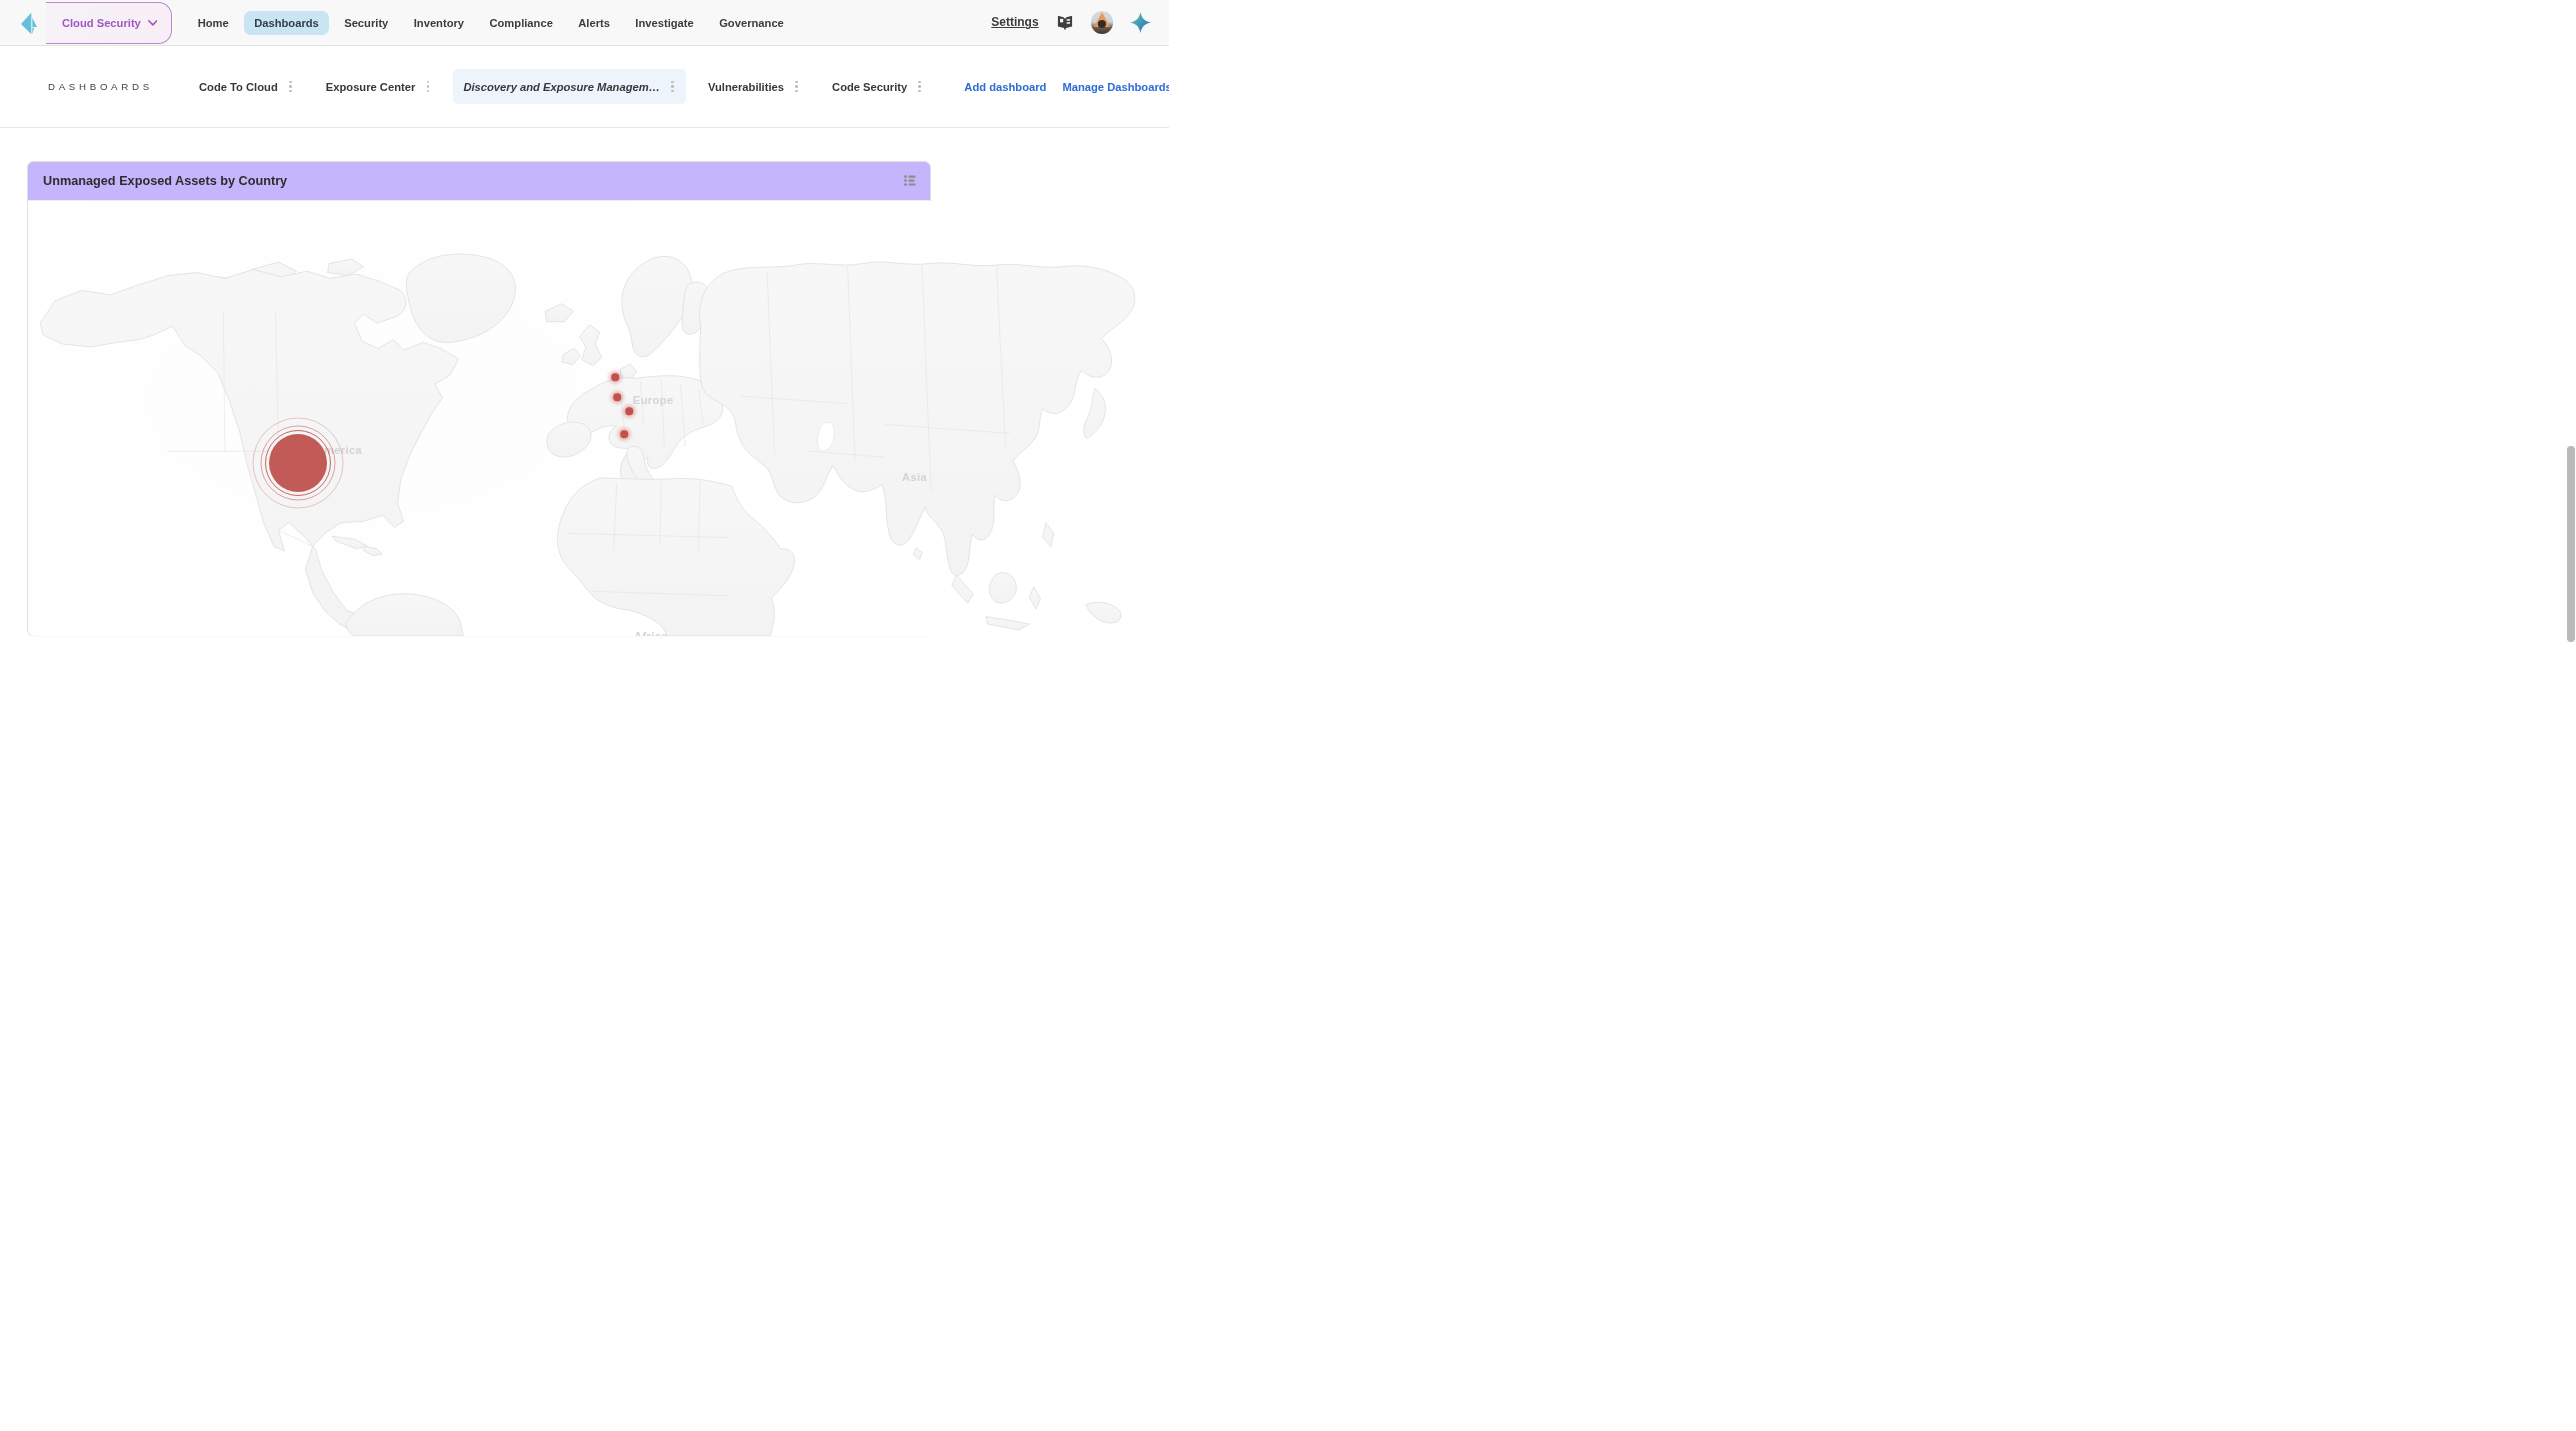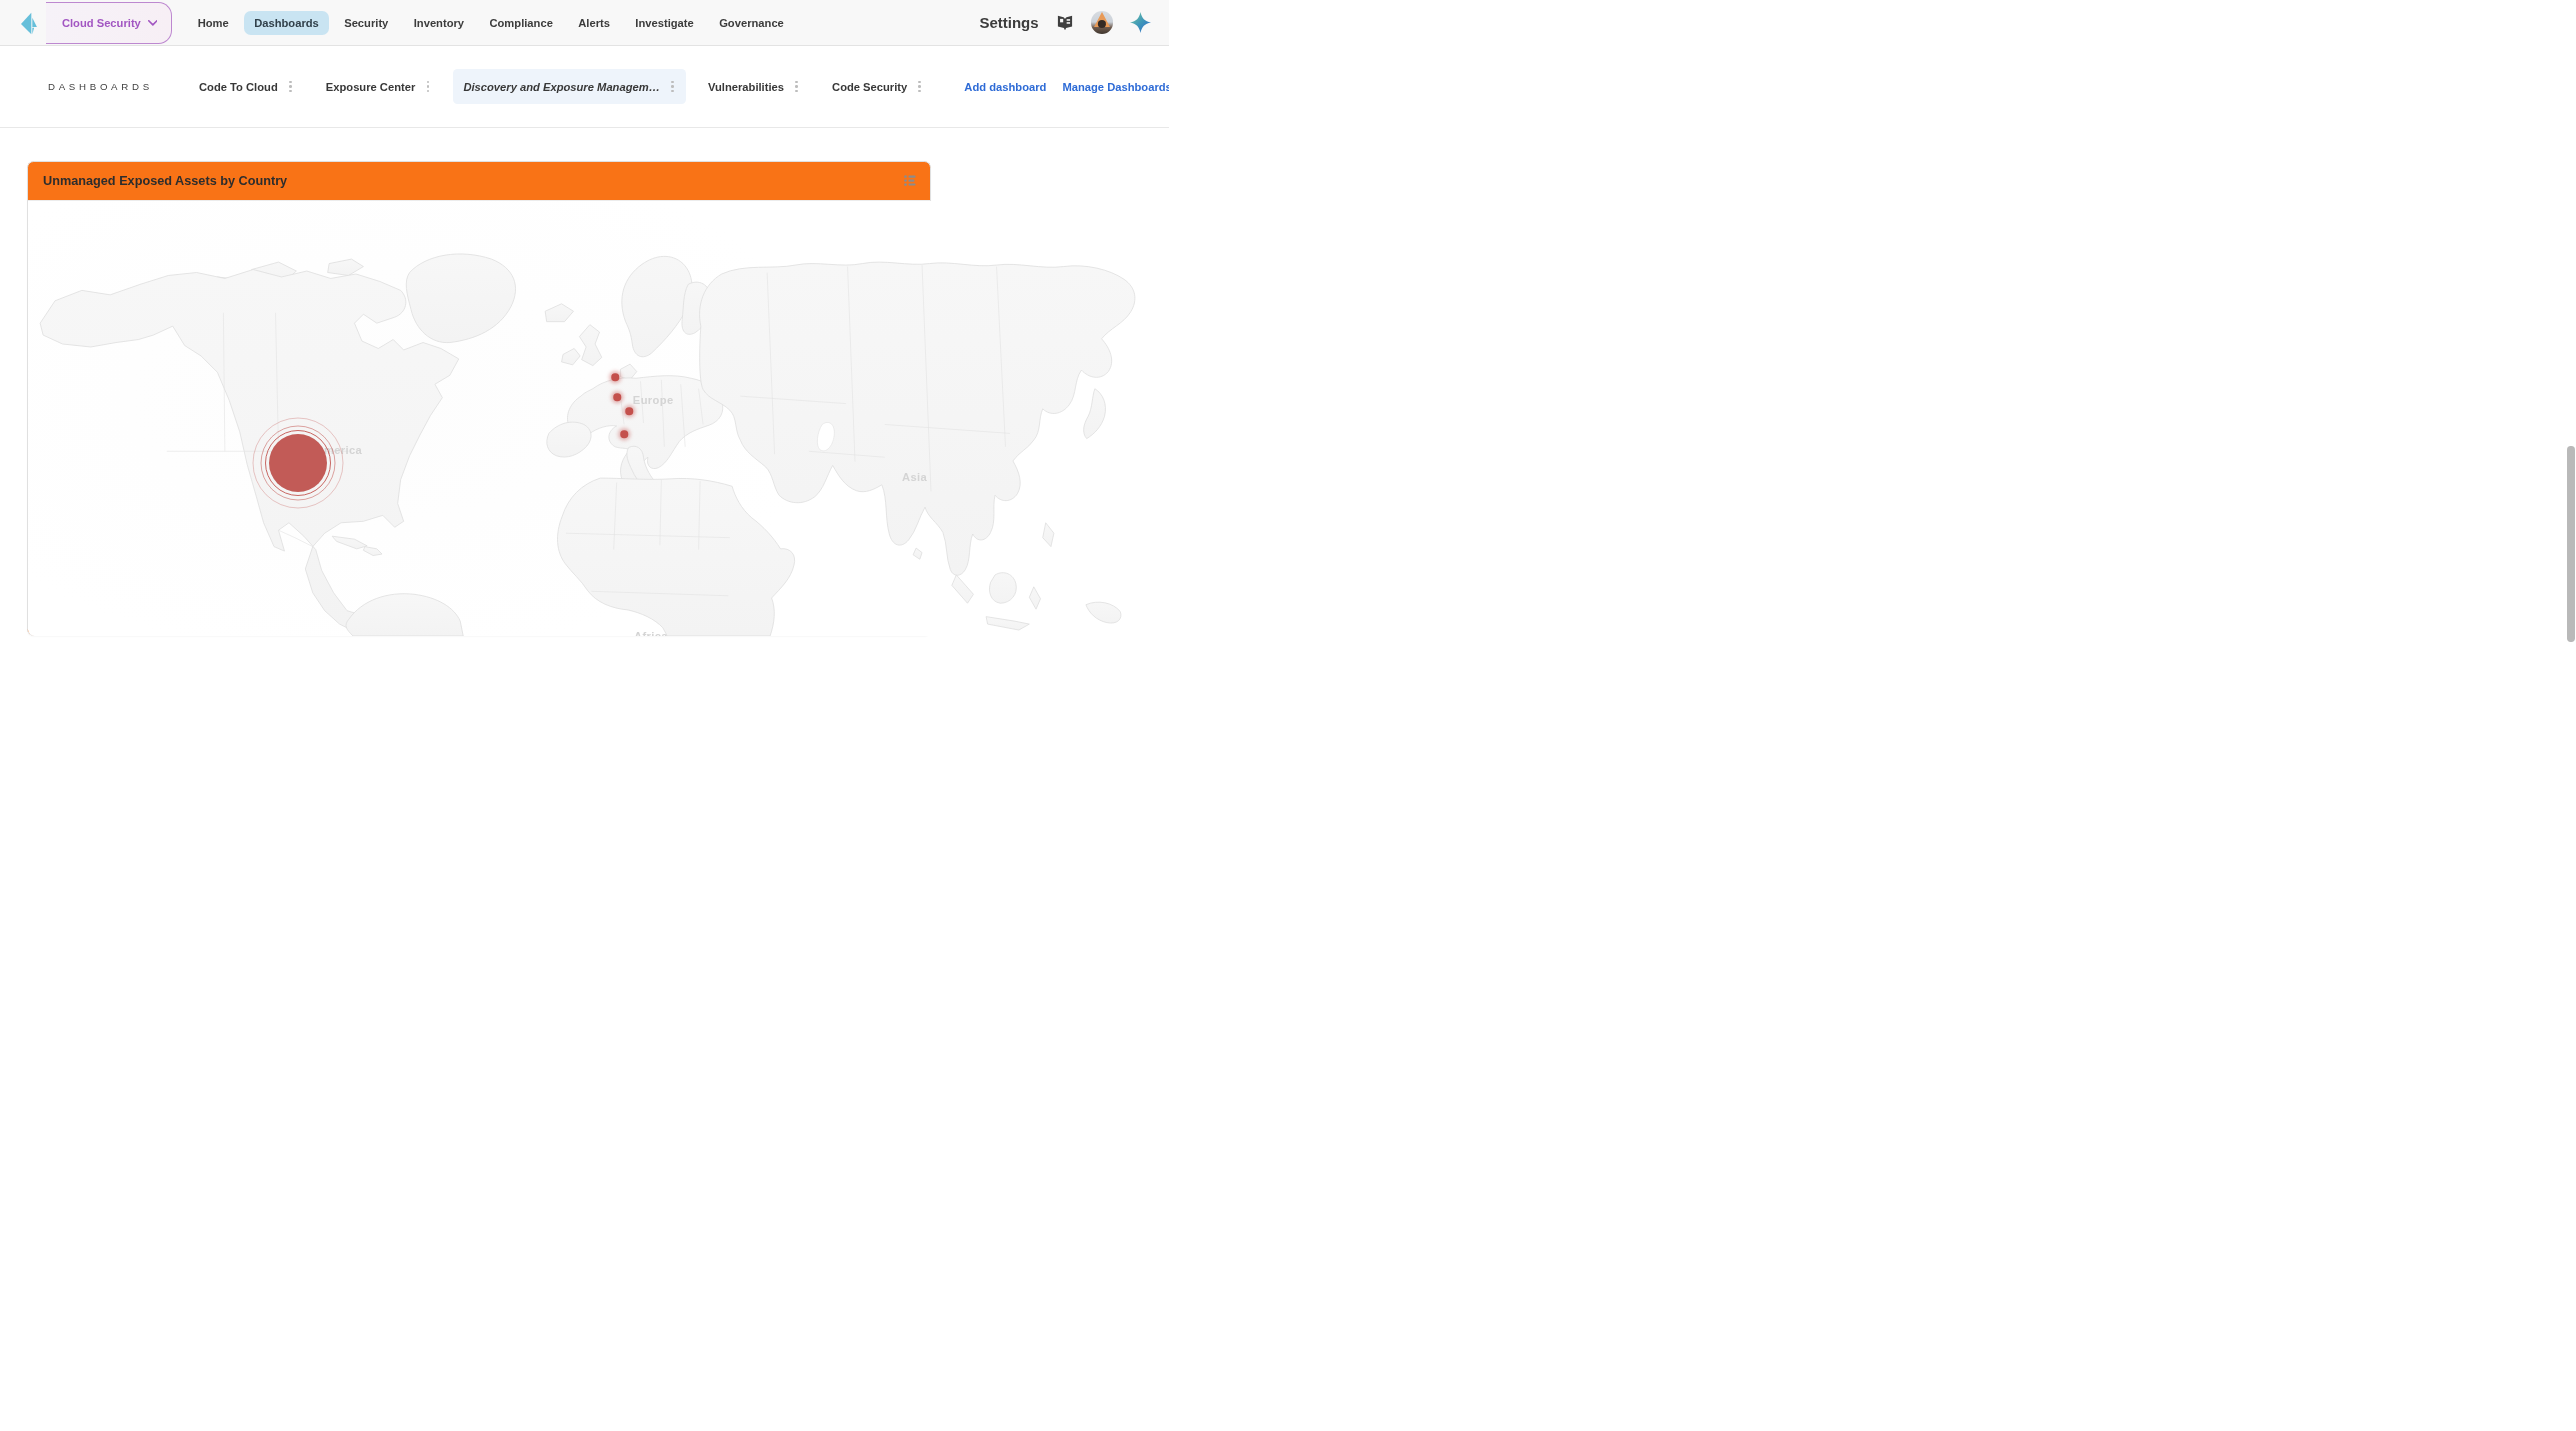--- a/index.html
+++ b/index.html
@@ -13,21 +13,21 @@
   .product-pill { height:42px; display:flex; align-items:center; gap:6.7px; padding:0 13.4px 0 16.4px;
     border:0.7px solid #bd88d0; border-left:none; border-radius:0 13.4px 13.4px 0;
     background:linear-gradient(90deg,#f6f2f8 0%,#f7eff5 100%); cursor:pointer; margin-right:16.4px; }
   .product-pill .plabel { font-size:11.2px; font-weight:700; color:#a256c2; }
   .product-pill svg { display:block; }
   .navitems { display:flex; align-items:center; gap:6px; }
   .navitem { font-size:11.2px; font-weight:700; color:#3c3c3c; padding:6px 9.7px; border-radius:6.7px;
     cursor:pointer; white-space:nowrap; }
   .navitem.active { background:#c9e4f2; color:#31404a; }
   .nav-right { margin-left:auto; display:flex; align-items:center; gap:17px; }
-  .settings { font-size:15px; font-weight:700; color:#3c3c3c; cursor:pointer; }
+  .settings { font-size:12px; font-weight:700; color:#3c3c3c; cursor:pointer;text-decoration:underline; }
   .icon-btn { cursor:pointer; display:flex; align-items:center; justify-content:center; }
   .avatar { width:22.4px; height:22.4px; border-radius:50%; cursor:pointer; overflow:hidden; position:relative;
     background:linear-gradient(180deg,#d8dce1 0%,#ccd2d9 48%,#6d5a4d 72%,#3f362e 100%); }
   .avatar::before { content:""; position:absolute; left:50%; top:0.7px; transform:translateX(-50%);
     width:0; height:0; border-left:8.2px solid transparent; border-right:8.2px solid transparent;
     border-bottom:15px solid #e89a57; filter:blur(0.3px); }
   .avatar::after { content:""; position:absolute; left:50%; top:9px; transform:translateX(-50%);
     width:8.2px; height:7.5px; border-radius:50%; background:#342a24; }
 
   
@@ -40,21 +40,21 @@
     margin-right:12px; cursor:pointer; white-space:nowrap; }
   .tab .tlabel { font-size:11.2px; font-weight:700; color:#383838; }
   .tab.active { background:#eef4fb;font-style:italic; }
   .kebab { display:flex; flex-direction:column; gap:1.9px; padding:1.5px; cursor:pointer; }
   .kebab i { width:2.6px; height:2.6px; border-radius:50%; background:#bdbdbd; display:block; }
   .bar-link { font-size:11.2px; font-weight:700; color:#2e6bd6; cursor:pointer; white-space:nowrap; }
   .bar-link.first { margin-left:19.4px; margin-right:16px; }
 
   
   .panel { position:absolute; left:27px; top:161px; width:904px; height:475px;
-    border:0.7px solid #e0e0e0; border-radius:6.7px; background:#f97316; box-shadow:0 0.7px 1.5px rgba(0,0,0,.03); }
+    border:0.7px solid #e0e0e0; border-radius:6.7px; background:#c4b5fd; box-shadow:0 0.7px 1.5px rgba(0,0,0,.03); }
   .panel-header { height:39px; display:flex; align-items:center; padding:0 12.7px 0 15px;
     border-bottom:0.7px solid #ececec; }
   .panel-title { font-size:12.7px; font-weight:700; color:#2d2d2d; }
   .panel-menu { margin-left:auto; cursor:pointer; }
 
   
   .map { position:relative; width:1117px; height:435px; overflow:hidden; border-radius:0 0 6.7px 6.7px;
     background:radial-gradient(ellipse 671px 373px at 30% 45%, #fdfdfd 0%, #ffffff 70%); cursor:grab; }
   .map svg.world { position:absolute; left:0; top:0; }
   .bubble { position:absolute; transform:translate(-50%,-50%); border-radius:50%; }

